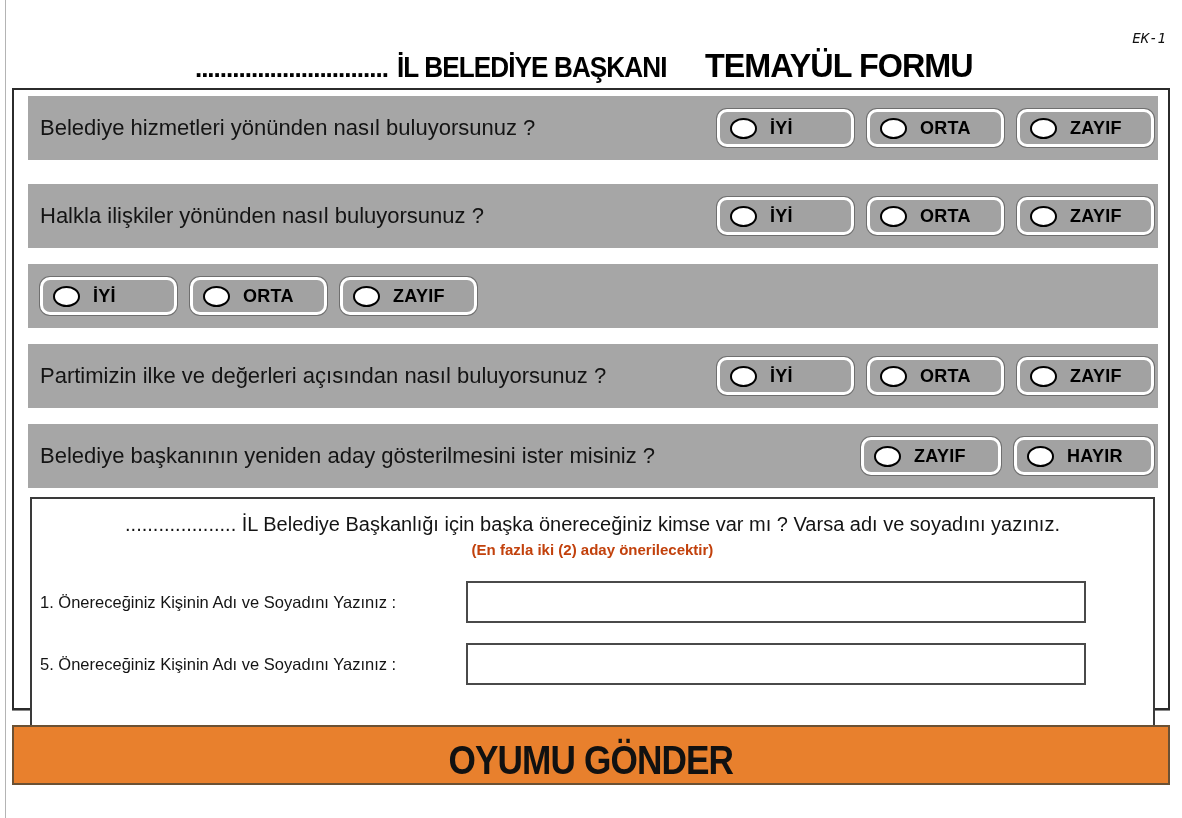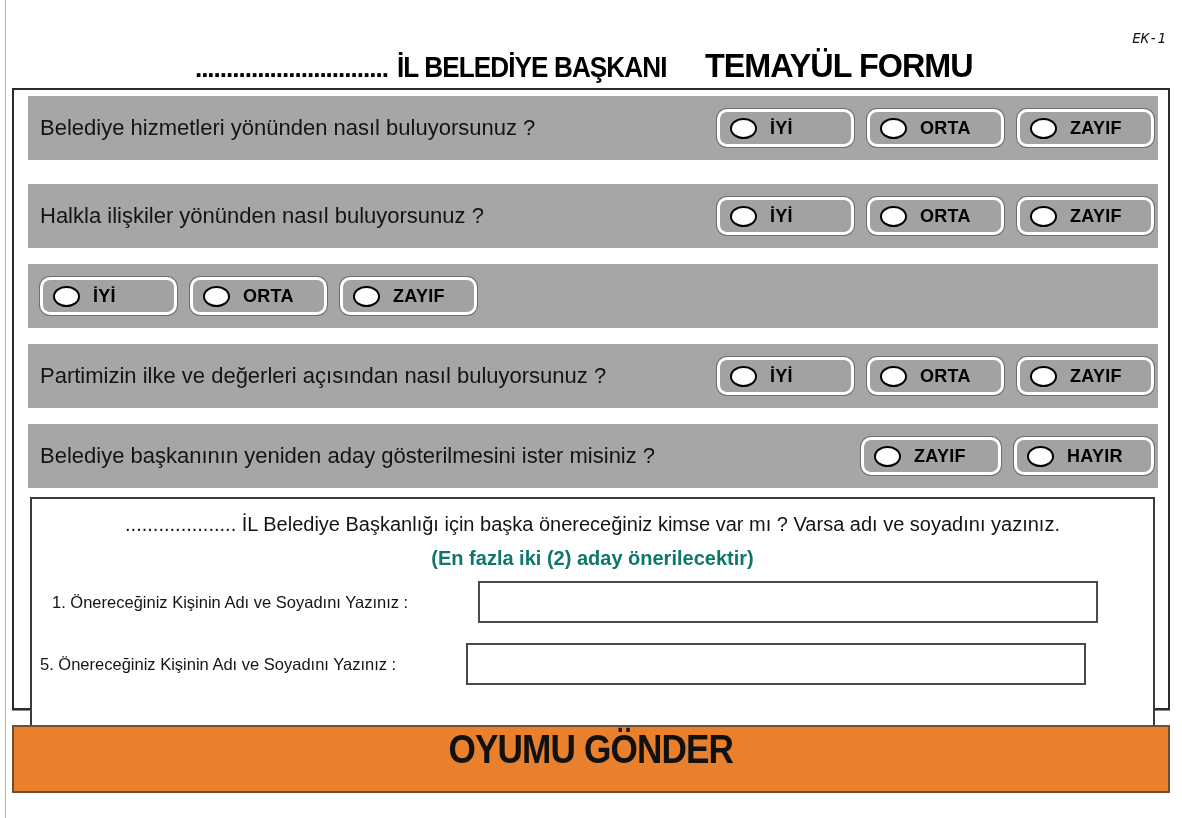--- a/index.html
+++ b/index.html
@@ -56,38 +56,38 @@
   .radio {
     width:27px; height:21px; border-radius:50%;
     background:#fff; border:2px solid #000; flex:none;
   }
   .opt-label { font-weight:bold; font-size:18px; color:#000; letter-spacing:.3px; }
   .sugg-box {
     position:absolute; left:16px; top:407px; width:1125px; height:247px;
     background:#fff; border:2px solid #3a3a3a;
   }
   .sugg-head { margin-top:14px; text-align:center; font-size:20px; color:#141414; }
-  .sugg-note { margin-top:11px; text-align:center; font-size:20px; font-weight:bold; color:#0f766e; }
+  .sugg-note { margin-top:5px; text-align:center; font-size:15px; font-weight:bold; color:#c2410c; }
   .field-row {
     position:absolute; left:8px; right:38px; height:42px;
     display:flex; align-items:center;
   }
-  .field-row.f1 { top:82px;margin-left:12px; }
+  .field-row.f1 { top:82px; }
   .field-row.f2 { top:144px; }
   .field-label { width:426px; font-size:16.5px; color:#141414; }
   .field-input {
     flex:none; width:620px; height:42px;
     border:2px solid #4a4a4a; background:#fff;
     font-size:18px; padding:0 8px;
     font-family:"Liberation Sans", sans-serif;
   }
   .submit-btn {
-    position:absolute; left:12px; top:725px; width:1158px; height:68px;
+    position:absolute; left:12px; top:725px; width:1158px; height:60px;
     background:#e8802d; border:2px solid #6b5134;
-    display:flex; align-items:flex-start; justify-content:center;
+    display:flex; align-items:flex-end; justify-content:center;
     cursor:pointer;
   }
   .submit-label {
     font-weight:bold; font-size:40px; color:#111; letter-spacing:-1px;
     display:inline-block; transform:scaleX(.88);
   }
 </style>
 </head>
 <body>
 

